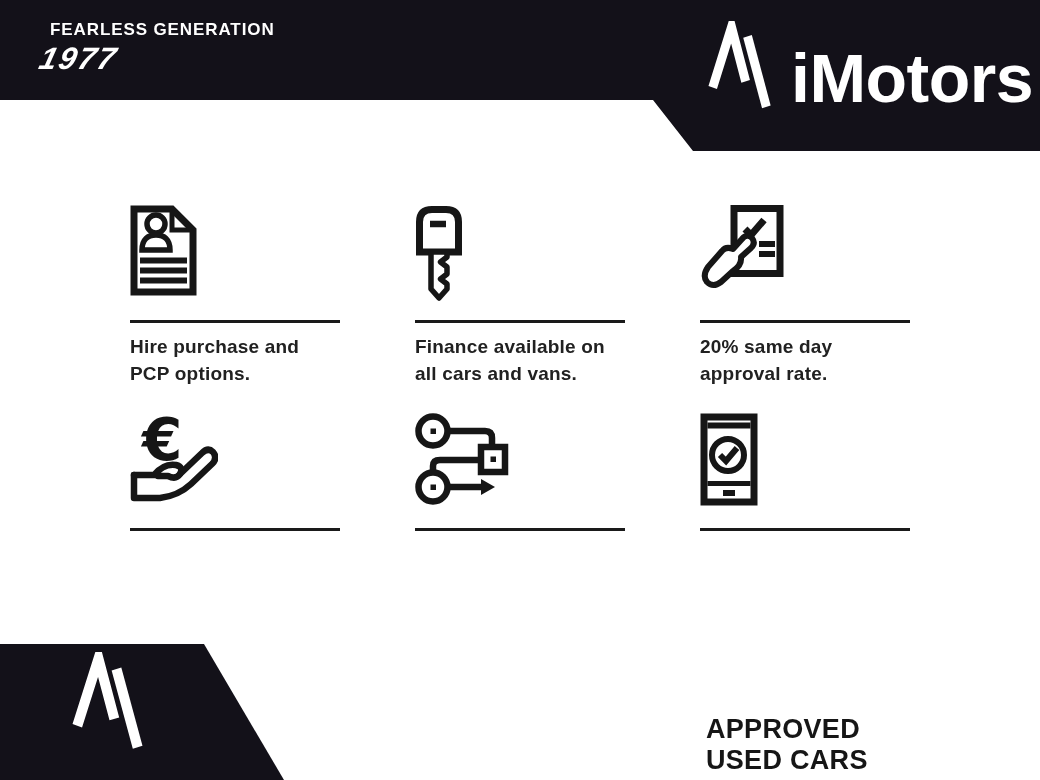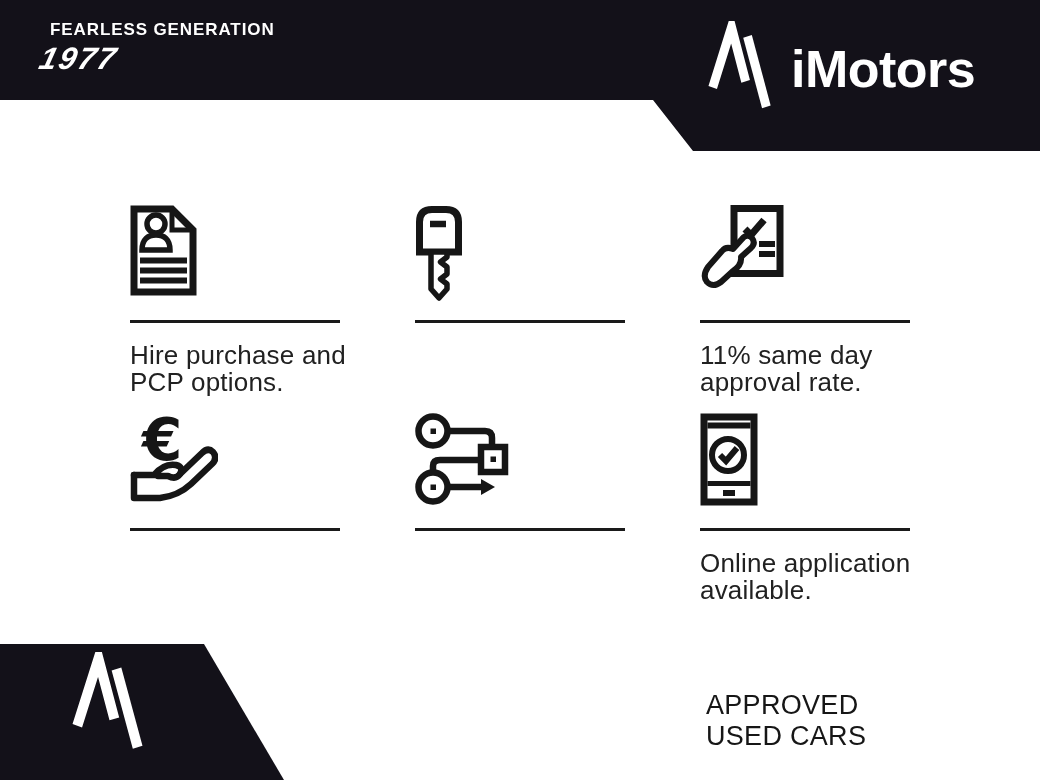--- a/index.html
+++ b/index.html
@@ -24,47 +24,47 @@
     color:#fff;font-size:17px;font-weight:700;letter-spacing:.9px;
   }
   .year-logo{
     position:absolute;left:40px;top:41px;
     color:#fff;font-size:31px;font-weight:800;font-style:italic;
     letter-spacing:2px;transform:skewX(-14deg);
   }
   .brand-logo-top{position:absolute;left:708px;top:21px;}
   .brand-name{
     position:absolute;left:791px;top:39px;
-    color:#fff;font-size:52px;font-weight:800;letter-spacing:-.5px;
+    color:#fff;font-size:68px;font-weight:800;letter-spacing:-.5px;
   }
   
   .cell{position:absolute;width:270px;}
   .c1{left:130px}.c2{left:415px}.c3{left:700px}
   .r1{top:205px}.r2{top:413px}
   .icon-box{height:115px;}
   .divider{width:210px;height:3px;background:#1a1a1a;}
   .label{
-    margin-top:19px;
-    font-size:26px;line-height:27px;font-weight:400;
+    margin-top:10px;
+    font-size:19px;line-height:27px;font-weight:700;
     color:var(--ink,#212121);
     white-space:pre-line;
     letter-spacing:.2px;
   }
   .ic{stroke:#161616;fill:none;stroke-miterlimit:10;}
   
   .bottom-shape{
     position:absolute;left:0;top:644px;width:292px;height:136px;
     background:var(--bar,#131119);
     clip-path:polygon(0 0,204px 0,284px 136px,0 136px);
   }
   .brand-logo-bottom{position:absolute;left:72px;top:8px;}
   
   .footer-caption{
-    position:absolute;left:706px;top:690px;
-    font-size:27px;font-weight:400;letter-spacing:.3px;
+    position:absolute;left:706px;top:714px;
+    font-size:27px;font-weight:700;letter-spacing:.3px;
     color:#161616;
   }
 </style>
 </head>
 <body>
 
 <div class="canvas" style="--bar: #131119; --ink: #212121; --bg: #ffffff;">
 
   <svg width="0" height="0" style="position:absolute" aria-hidden="true">
     <symbol id="a-logo" viewBox="0 0 68 90">
@@ -100,33 +100,35 @@
 
   <div class="cell c2 r1">
     <div class="icon-box">
       <svg width="48" height="96" viewBox="0 0 48 96">
         <path class="ic" stroke-width="7" d="M4.5,47 V17 Q4.5,4.5 17,4.5 H31 Q43.5,4.5 43.5,17 V47 Z"></path>
         <path class="ic" stroke-width="6.5" d="M15,19 H31"></path>
         <path d="M16,47 V84 L24,93 L32,84 V79 L25.5,74 L32,69 V62 L25.5,57 L32,52 V47 Z" fill="#ffffff" stroke="#161616" stroke-width="5.5" stroke-linejoin="round"></path>
       </svg>
     </div>
     <div class="divider"></div>
+    <div class="label">Finance available on
+all cars and vans.</div>
   </div>
 
   <div class="cell c3 r1">
     <div class="icon-box">
       <svg width="85" height="100" viewBox="0 0 85 100">
         <rect class="ic" stroke-width="7" x="34" y="3.5" width="46" height="65"></rect>
         <path class="ic" stroke-width="7" d="M45,24 L51,30 L64,15"></path>
         <path class="ic" stroke-width="6" d="M59,39 H75 M59,49 H75"></path>
         <path d="M8,62 L22,46 Q26,41 33,44 L42,34 Q47,28 52,33 Q56,38 51,43 L41,52 Q42,60 33,66 L21,77 Q13,83 7,77 Q2,71 8,62 Z" fill="#ffffff" stroke="#161616" stroke-width="6" stroke-linejoin="round"></path>
       </svg>
     </div>
     <div class="divider"></div>
-    <div class="label">11% same day
+    <div class="label">20% same day
 approval rate.</div>
   </div>
 
   <div class="cell c1 r2">
     <div class="icon-box">
       <svg width="88" height="98" viewBox="0 0 88 98">
         <text x="12" y="47" font-family="DejaVu Sans, sans-serif" font-size="58" font-weight="700" fill="#161616">€</text>
         <path class="ic" stroke-width="6.5" stroke-linejoin="round" stroke-linecap="round" d="M4,62 H24 Q34,50 46,52 Q54,54 50,61 Q46,67 38,63 H28"></path>
         <path class="ic" stroke-width="6.5" stroke-linejoin="round" stroke-linecap="round" d="M50,61 L72,40 Q78,34 83,39 Q88,45 82,51 L61,71 Q48,83 30,85 H4 V62"></path>
       </svg>
@@ -157,22 +159,20 @@
       <svg width="58" height="93" viewBox="0 0 58 93">
         <rect class="ic" stroke-width="7" x="4" y="4" width="50" height="85"></rect>
         <path class="ic" stroke-width="6" d="M7.5,12.5 H50.5"></path>
         <circle class="ic" stroke-width="6" cx="28" cy="42" r="16"></circle>
         <path class="ic" stroke-width="6" d="M20,42 L26,48 L37,35"></path>
         <path class="ic" stroke-width="5" d="M7.5,70.5 H50.5"></path>
         <rect x="23" y="77" width="12" height="6" fill="#161616"></rect>
       </svg>
     </div>
     <div class="divider"></div>
-    <div class="label">Online application
-available.</div>
   </div>
 
   <div class="bottom-shape">
     <svg class="brand-logo-bottom" width="72" height="102" viewBox="0 0 68 90" preserveAspectRatio="none">
       <use href="#a-logo"></use>
     </svg>
   </div>
 
   <div class="footer-caption">APPROVED USED CARS</div>
 

